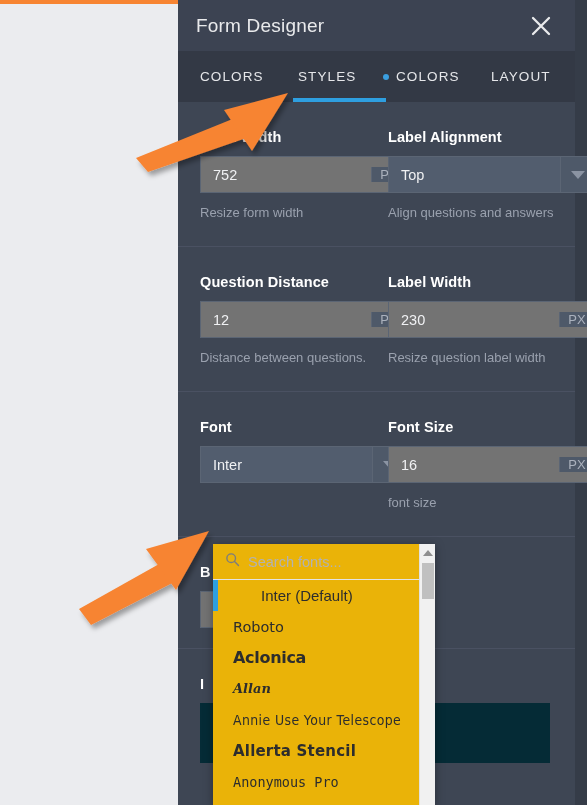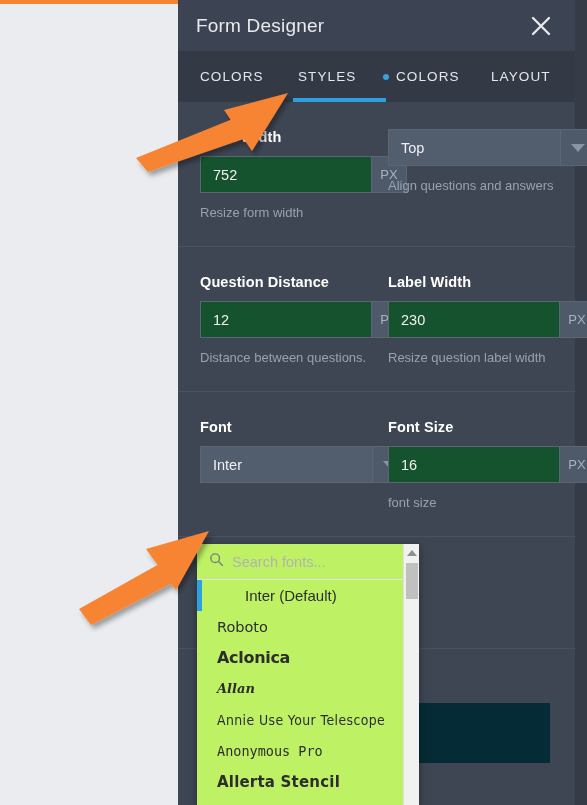--- a/index.html
+++ b/index.html
@@ -84,21 +84,22 @@
   }
   .row { display: flex; gap: 16px; }
   .field { width: 172px; }
   .field-label {
     color: #ffffff; font-size: 14.5px; font-weight: bold;
     margin-bottom: 11px; letter-spacing: .1px;
   }
   .input-shell {
     display: flex; height: 37px; width: 207px;
     border: 1px solid #5b6574;
-    background: #14532d;
+    background: #737373;
+    align-items: center;
   }
   .input-shell input {
     flex: 1; min-width: 0;
     background: transparent; border: none; outline: none;
     color: #f0f1f3; font-size: 14.5px;
     font-family: "Liberation Sans", sans-serif;
     padding: 0 0 0 12px;
   }
   .unit-box {
     width: 35px; display: flex; align-items: center; justify-content: center;
@@ -129,23 +130,23 @@
     margin-top: 9px; max-width: 172px;
   }
 
   
   .swatch {
     width: 350px; height: 60px; background: #052b36;
   }
 
   
   .font-dropdown {
-    position: absolute; left: 197px; top: 544px;
+    position: absolute; left: 213px; top: 544px;
     width: 222px; height: 261px;
-    background: #bef264;
+    background: #eab308;
     box-shadow: 0 2px 9px rgba(0,0,0,.35);
     overflow: hidden;
   }
   .search-row {
     display: flex; align-items: center; height: 36px;
     border-bottom: 1px solid #e3e3e3;
     padding-left: 12px;
   }
   .search-row svg { flex: none; }
   .search-row input {
@@ -243,20 +244,21 @@
           <div class="field">
             <div class="field-label">Form Width</div>
             <div class="input-shell">
               <input type="text" value="752" style="">
               <div class="unit-box">PX</div>
             </div>
             <div class="field-hint">Resize form width</div>
           </div>
 
           <div class="field">
+            <div class="field-label">Label Alignment</div>
             <div class="select-shell">
               <div class="select-value">Top</div>
               <div class="select-caret">
                 <span class="caret-tri"></span>
               </div>
             </div>
             <div class="field-hint">Align questions and answers</div>
           </div>
         </div>
       </div>
@@ -345,25 +347,25 @@
       </div>
       <div class="font-item f-aclonica">
         <span>Aclonica</span>
       </div>
       <div class="font-item f-allan">
         <span>Allan</span>
       </div>
       <div class="font-item f-annie">
         <span>Annie Use Your Telescope</span>
       </div>
+      <div class="font-item f-allerta">
+        <span>Allerta Stencil</span>
+      </div>
       <div class="font-item f-anon">
         <span>Anonymous Pro</span>
-      </div>
-      <div class="font-item f-allerta">
-        <span>Allerta Stencil</span>
       </div>
     </div>
 
     <div class="dd-scroll">
       <span class="dd-scroll-up"></span>
       <span class="dd-scroll-thumb"></span>
     </div>
   </div>
 
   <svg class="arrow-layer" width="587" height="805" viewBox="0 0 587 805">

